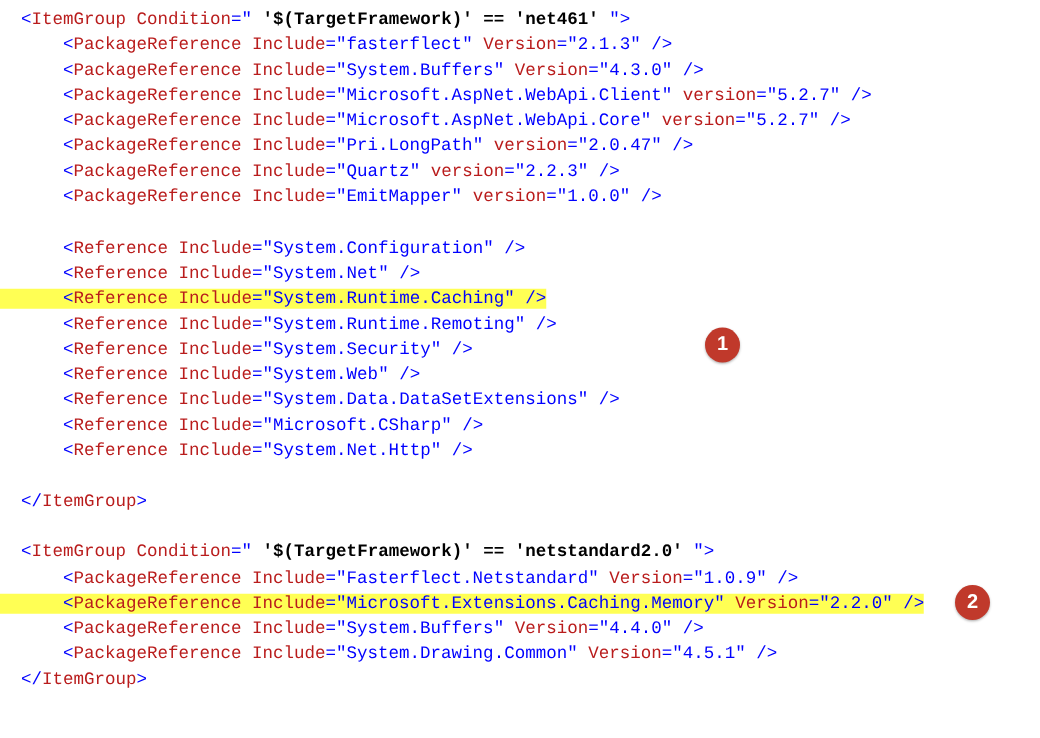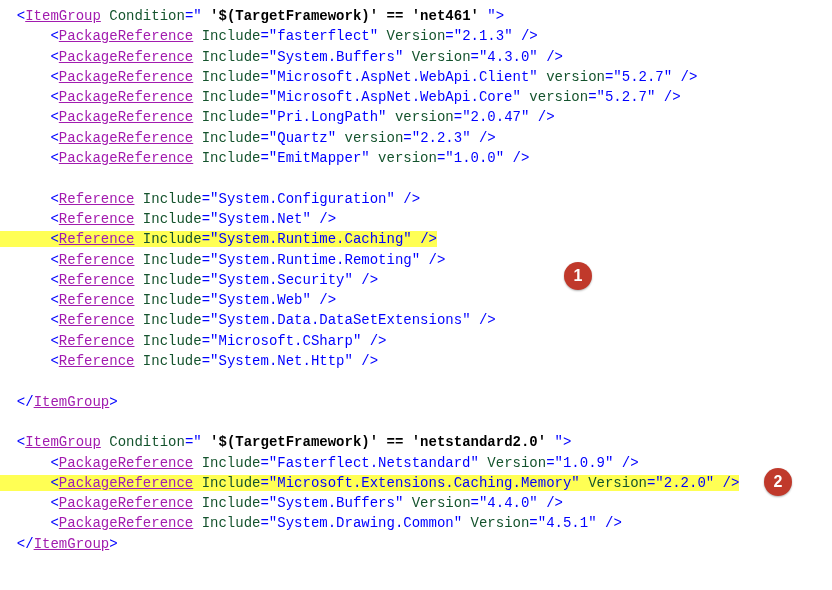--- a/index.html
+++ b/index.html
@@ -13,22 +13,22 @@
     height: 590px;
     overflow: hidden;
     position: relative;
   }
   .code {
     padding: 6px 0;
     white-space: pre;
     position: relative;
   }
   .line { display: block; }
-  .t-brown { color: #a21caf; text-decoration: underline; } 
-  .t-red { color: #14532d; margin-top: 20px; }   
+  .t-brown { color: #b91c1c; } 
+  .t-red { color: #b91c1c; margin-top: 20px; }   
   .t-blue { color: #0000ff; }  
   .t-black { color: #000000; font-weight: bold; } 
   .hl {
     background: #ffff54;
     display: inline; 
   }
   .badge {
     position: absolute;
     width: 28px;
     height: 28px;

